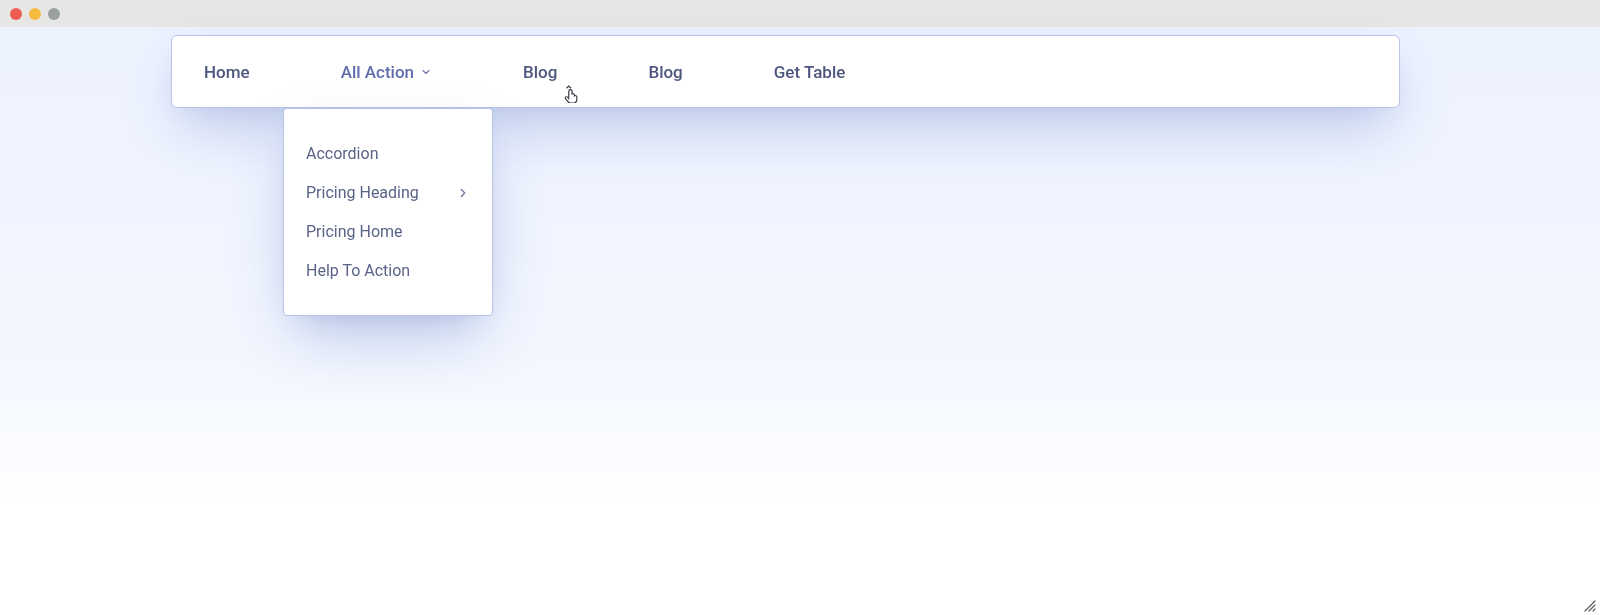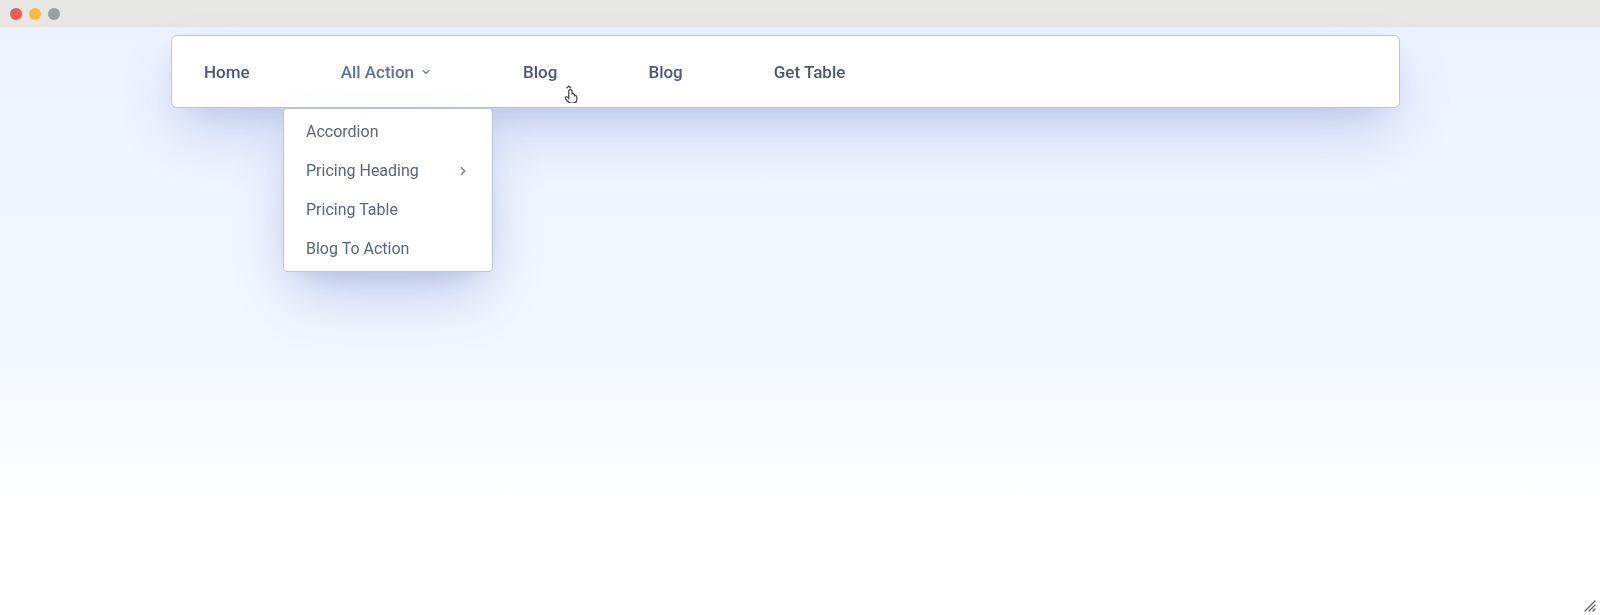--- a/index.html
+++ b/index.html
@@ -81,21 +81,21 @@
   .dropdown {
     position: absolute;
     top: 81px;
     left: 283px;
     width: 210px;
     background: #ffffff;
     border: 1px solid #b9c3e8;
     border-radius: 4px;
     box-shadow: 0 30px 60px -12px rgba(63, 94, 180, 0.30),
                 0 12px 28px -16px rgba(63, 94, 180, 0.25);
-    padding: 3px 0;
+    padding: 25px 0;
   }
   .dropdown-item {
     display: flex;
     align-items: center;
     justify-content: space-between;
     padding: 10px 22px;
     font-size: 16px;
     color: #5a6388;
     cursor: pointer;
   }
@@ -170,25 +170,25 @@
     <div class="dropdown-item">
       <span class="item-label">Pricing Heading</span>
       <span class="chev-right">
         <svg width="14" height="14" viewBox="0 0 24 24" fill="none" stroke-width="2.4" stroke-linecap="round" stroke-linejoin="round">
             <polyline points="9 6 15 12 9 18"></polyline>
           </svg>
       </span>
     </div>
 
     <div class="dropdown-item">
-      <span class="item-label">Pricing Table</span>
-    </div>
-
-    <div class="dropdown-item">
-      <span class="item-label">Blog To Action</span>
+      <span class="item-label">Pricing Home</span>
+    </div>
+
+    <div class="dropdown-item">
+      <span class="item-label">Help To Action</span>
     </div>
 
 
   </div>
 
 </div>
 
 <span class="resize-glyph">
   <svg width="14" height="14" viewBox="0 0 14 14" stroke-width="1.2" stroke-linecap="round">
     <line x1="3" y1="13" x2="13" y2="3"></line>

